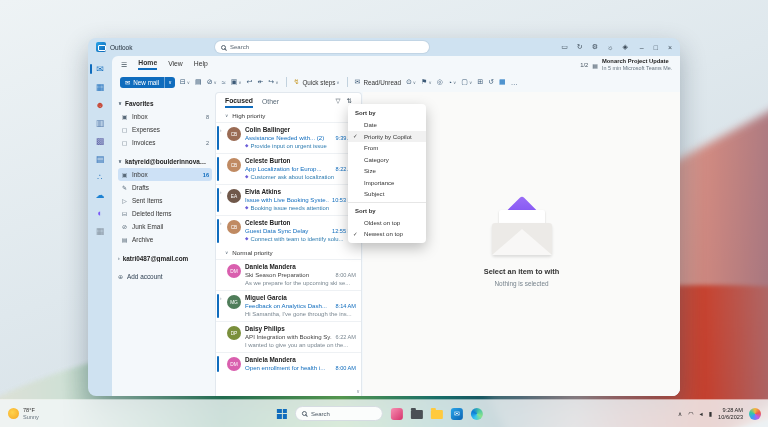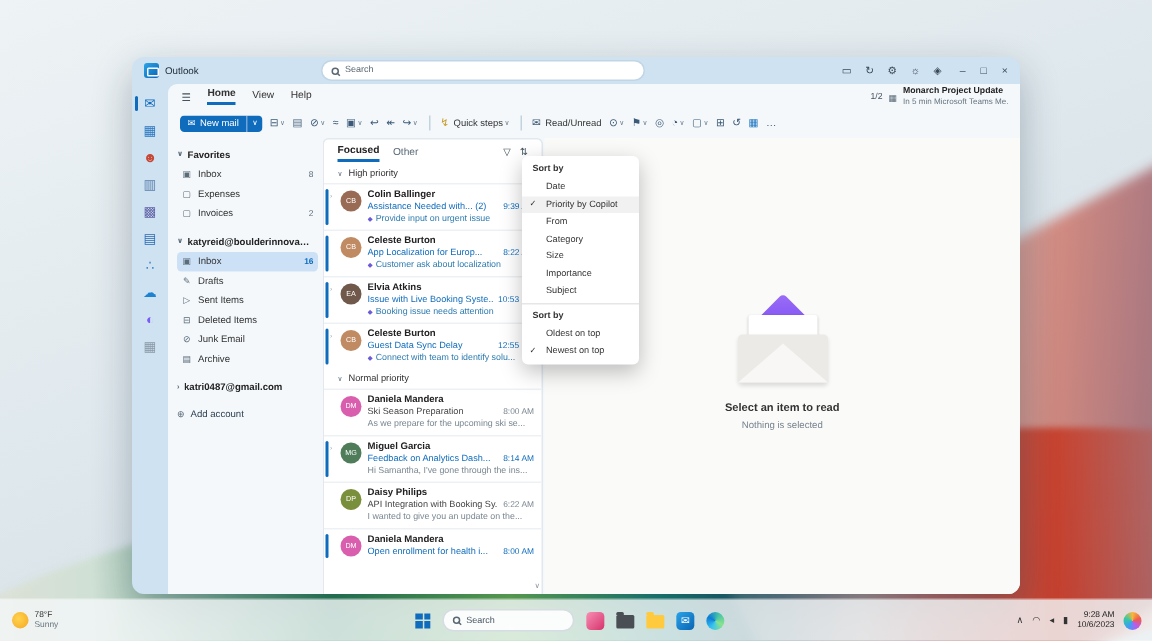--- a/index.html
+++ b/index.html
@@ -528,21 +528,21 @@
 
     <div class="readpane">
       <div class="env">
         <span class="env-flap"></span>
         <span class="env-teal-l"></span>
         <span class="env-teal-r"></span>
         <span class="env-letter"></span>
         <span class="env-bodyshape"></span>
         <span class="env-front"></span>
       </div>
-      <div class="rp-title">Select an item to read</div>
+      <div class="rp-title">Select an item to with</div>
       <div class="rp-sub">Nothing is selected</div>
     </div>
 
     <div class="sortmenu">
       <div class="mh">Sort by</div>
       <div class="mi">
           <span>Date</span>
         </div>
       <div class="mi hl">
         <span class="chk">✓</span>

